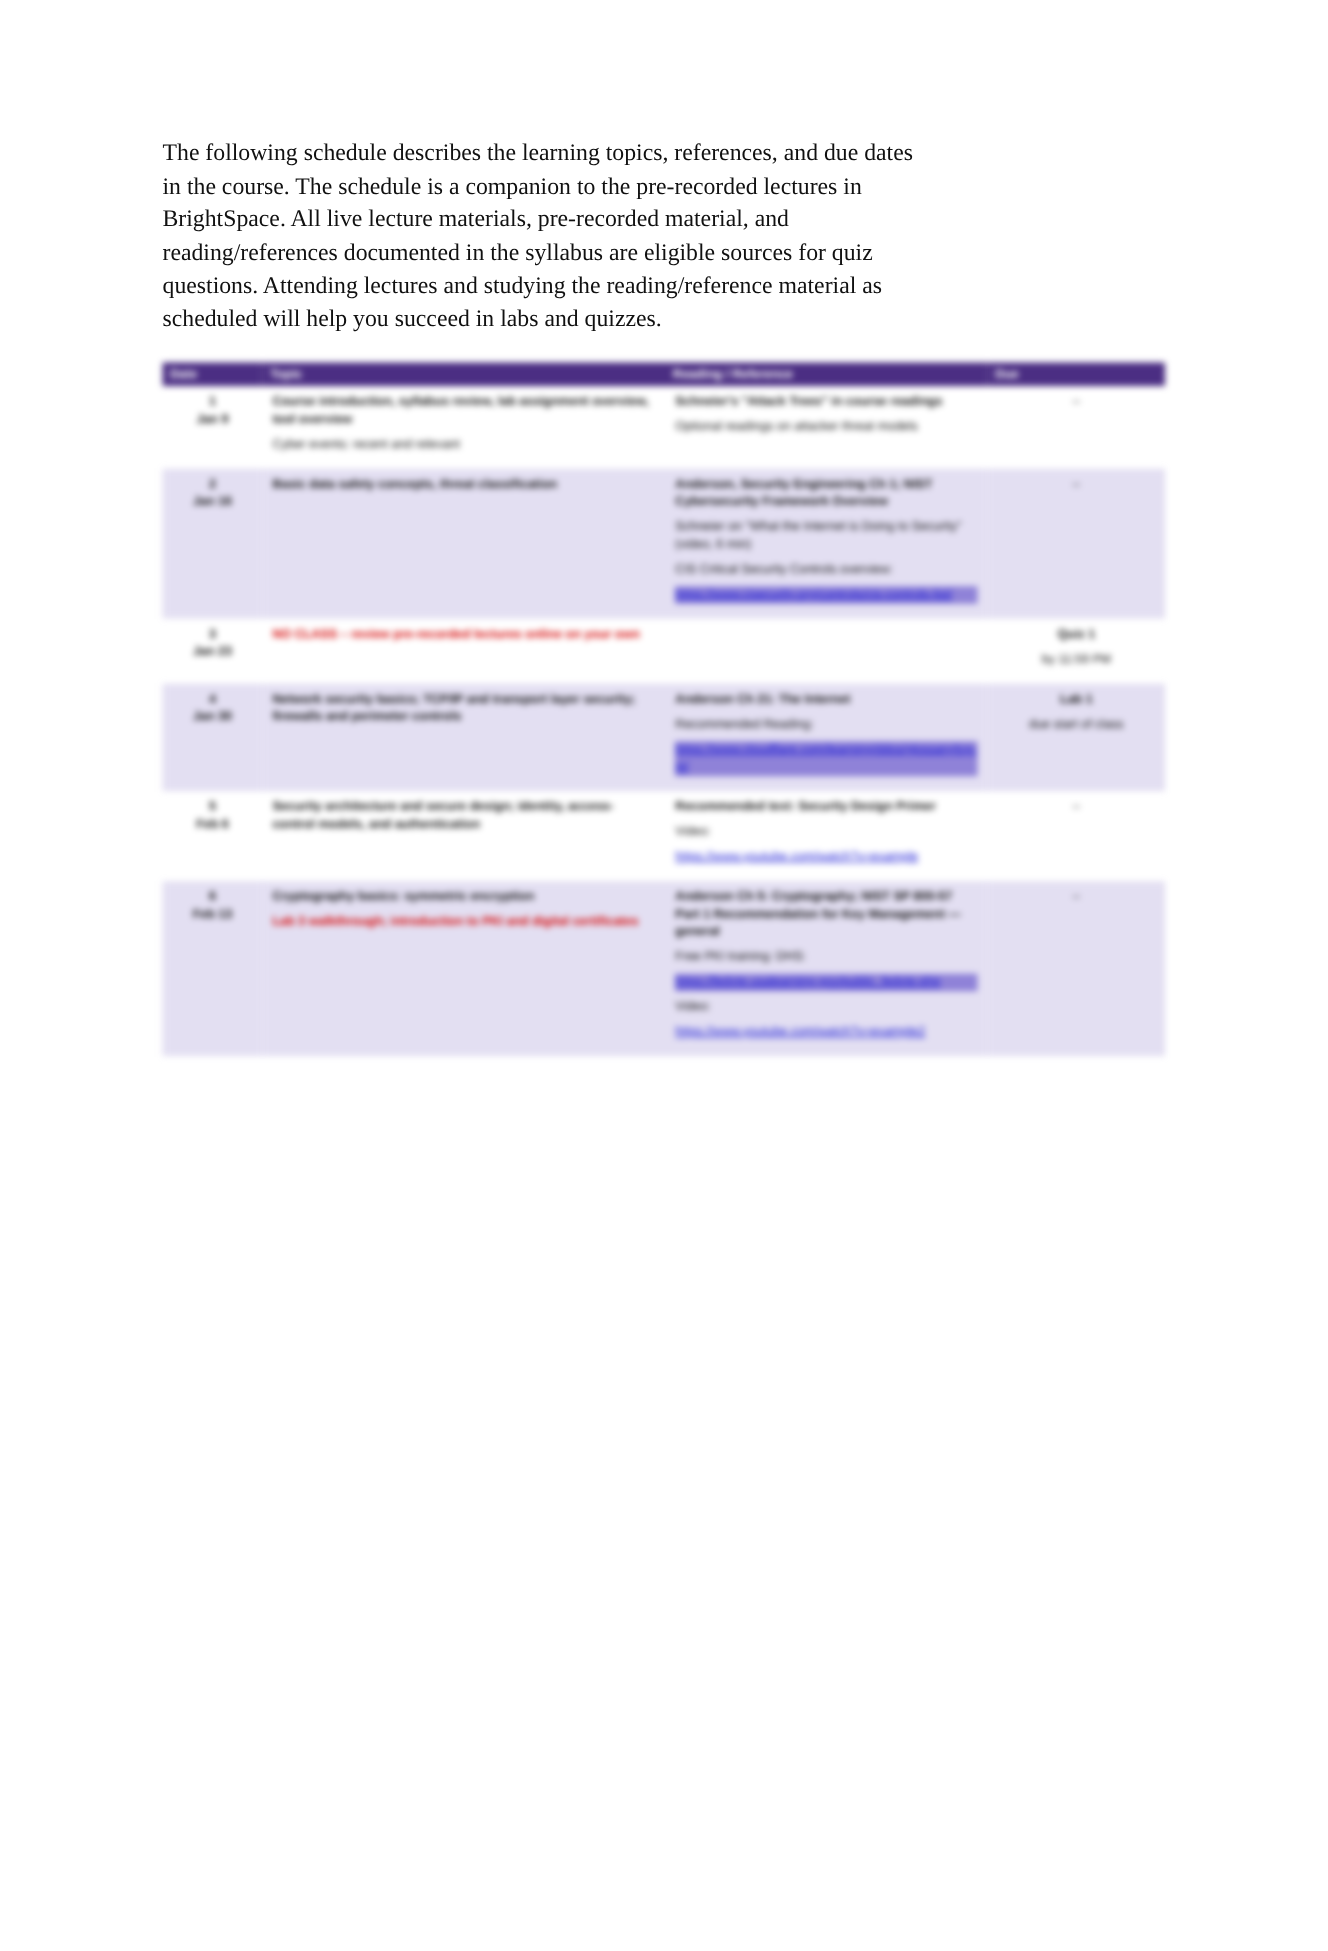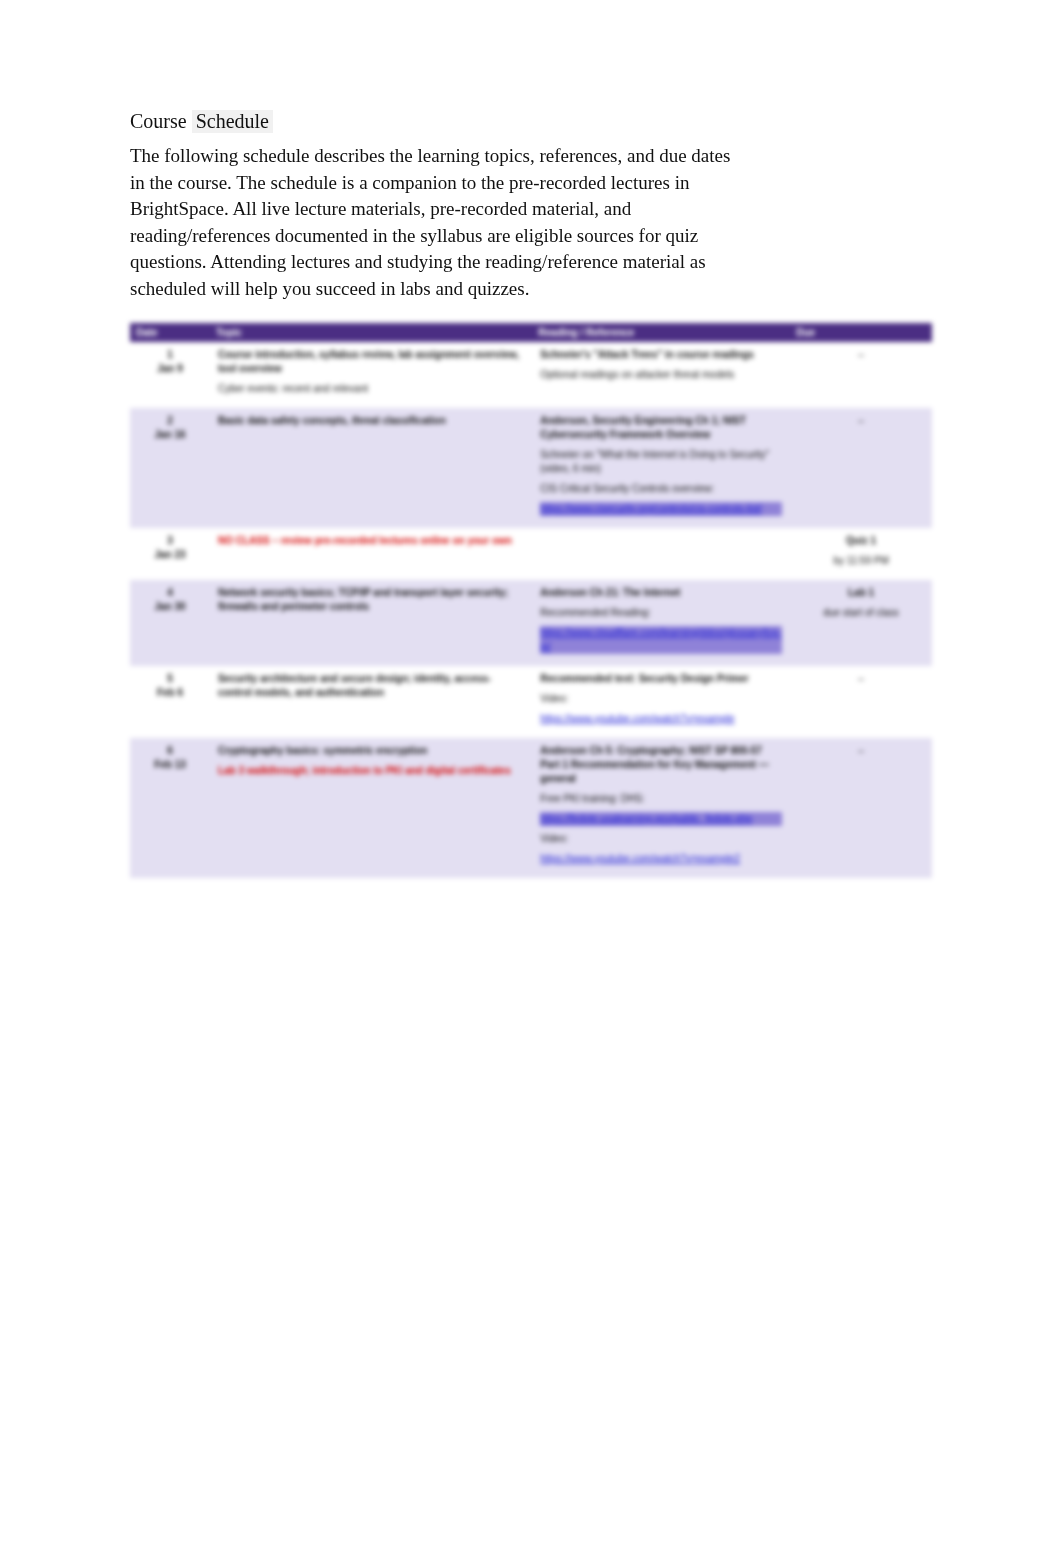--- a/index.html
+++ b/index.html
@@ -66,24 +66,20 @@
     display: inline;
   }
   .para { display:block; margin-bottom:6px; }
   .b { font-weight:bold; }
 </style>
 </head>
 <body>
 
 <div class="page">
 
-  <div class="title-line">
-    <span>Course</span>
-    <span class="t2">Schedule</span>
-  </div>
 
   <p class="intro">The following schedule describes the learning topics, references, and due dates in the course. The schedule is a companion to the pre-recorded lectures in BrightSpace. All live lecture materials, pre-recorded material, and reading/references documented in the syllabus are eligible sources for quiz questions. Attending lectures and studying the reading/reference material as scheduled will help you succeed in labs and quizzes.</p>
 
   <table class="sched">
     <colgroup>
       <col class="col-date">
         <col class="col-topic">
         <col class="col-ref">
         <col class="col-due">
     </colgroup>

